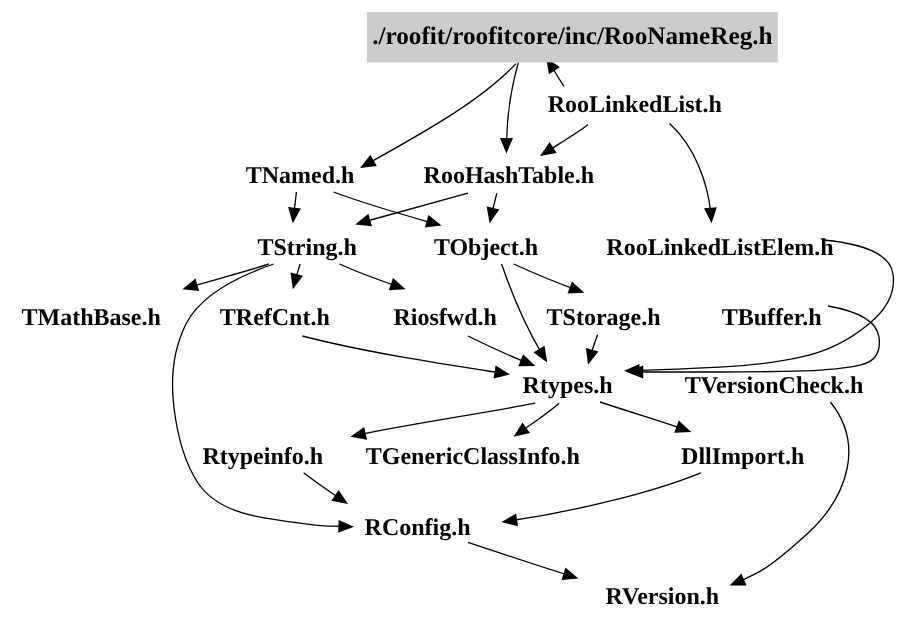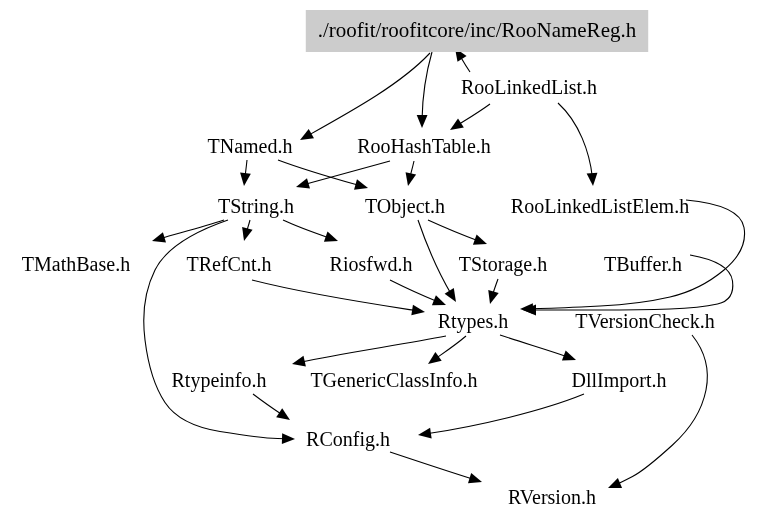--- a/index.html
+++ b/index.html
@@ -10,20 +10,21 @@
   body {
     width: 757px;
     height: 528px;
     font-family: "Liberation Serif", "DejaVu Serif", serif;
     overflow: hidden;
   }
   #graph-root {
     position: relative;
     width: 757px;
     height: 528px;
+    font-weight: bold;
   }
   svg#graph-svg {
     position: absolute;
     left: 0;
     top: 0;
     width: 757px;
     height: 528px;
   }
   .node-label {
     font-family: "Liberation Serif", "DejaVu Serif", serif;

